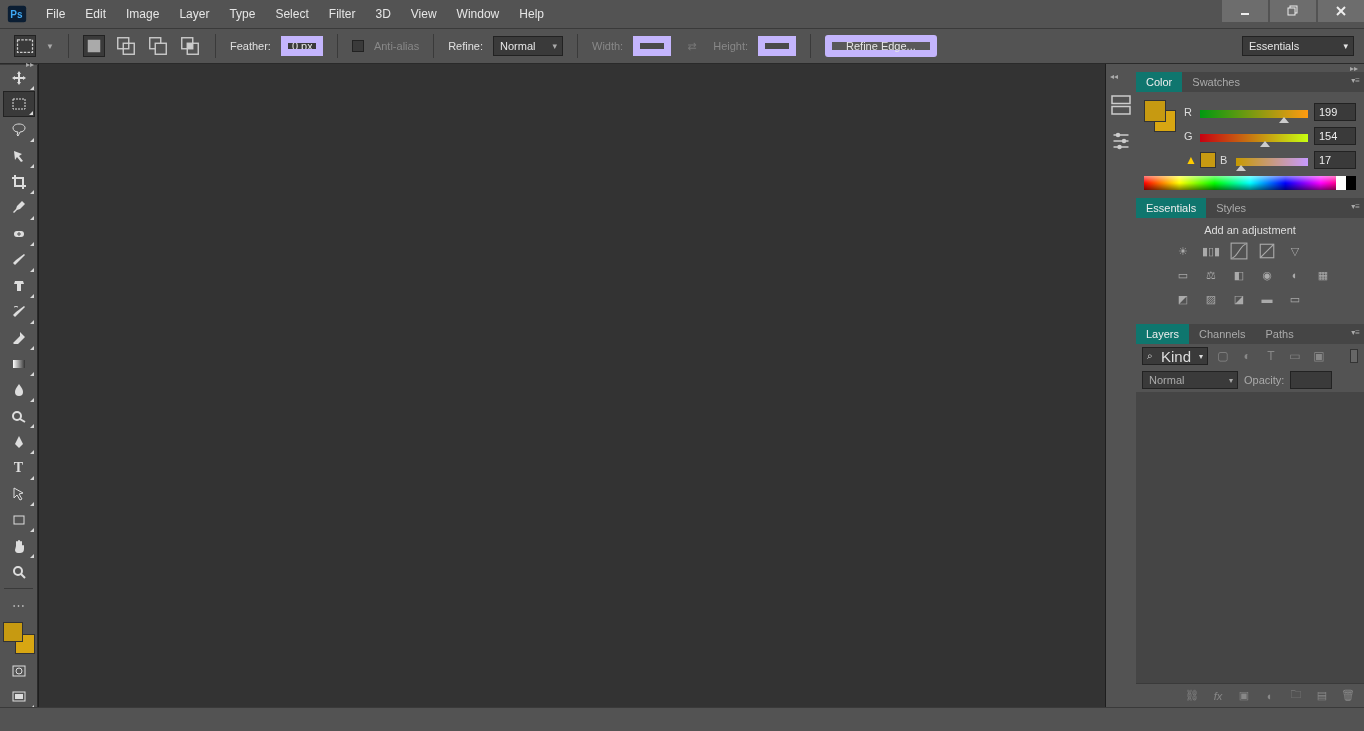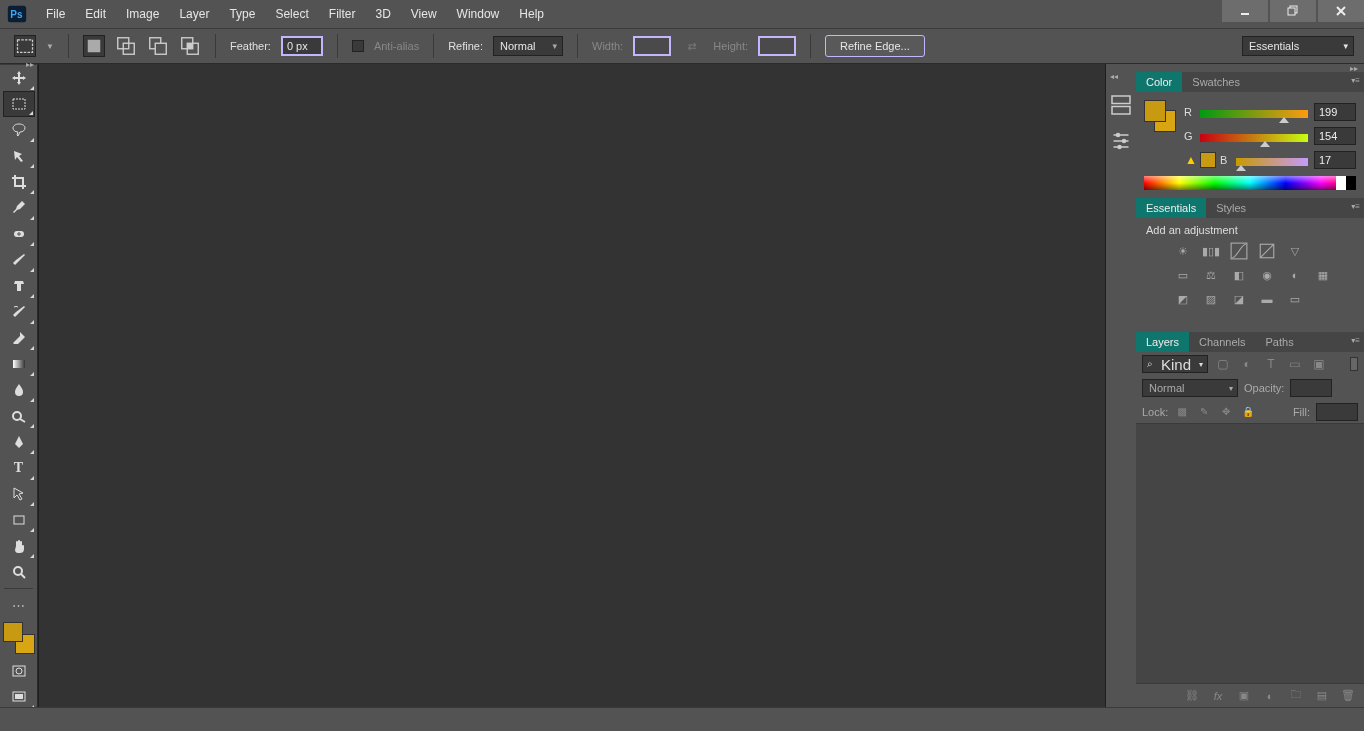--- a/index.html
+++ b/index.html
@@ -13,25 +13,25 @@
 .win-ctrls { position:absolute; top:0; right:0; height:28px; display:flex; }
 .win-btn { width:46px; height:22px; background:#6d6d6d; margin-left:2px; display:flex; align-items:center; justify-content:center; color:#eee; font-size:12px; }
 .win-btn svg { width:12px; height:12px; }
 
 
 .optbar { height:36px; background:#535353; border-top:1px solid #3a3a3a; border-bottom:1px solid #2a2a2a; display:flex; align-items:center; padding:0 14px; gap:10px; position:relative; }
 .opt-icon { width:22px; height:22px; display:flex; align-items:center; justify-content:center; color:#ccc; }
 .opt-icon.sel { background:#3a3a3a; border:1px solid #222; }
 .opt-sep { width:1px; height:24px; background:#3a3a3a; margin:0 4px; }
 .opt-label { color:#e0e0e0; font-size:11px; }
-.opt-input { width:42px; height:20px; background:#3a3a3a; border:2px solid #c4b5fd; color:#e6e6e6; font-size:11px; padding:0 4px; }
+.opt-input { width:42px; height:20px; background:#3a3a3a; border:7px solid #c4b5fd; color:#e6e6e6; font-size:11px; padding:0 4px; }
 .opt-select { height:20px; background:#3a3a3a; border:1px solid #222; color:#e6e6e6; font-size:11px; padding:0 18px 0 6px; position:relative; display:flex; align-items:center; }
 .opt-select::after { content:"▾"; position:absolute; right:5px; font-size:9px; color:#aaa; }
 .opt-check { width:12px; height:12px; background:#3a3a3a; border:1px solid #222; }
-.opt-btn { height:22px; padding:0 14px; background:#595959; border:1px solid #c4b5fd; border-radius:3px; color:#e6e6e6; font-size:11px; display:flex; align-items:center; }
+.opt-btn { height:22px; padding:0 14px; background:#595959; border:7px solid #c4b5fd; border-radius:3px; color:#e6e6e6; font-size:11px; display:flex; align-items:center; }
 .workspace-sel { position:absolute; right:10px; top:7px; width:112px; height:20px; background:#3a3a3a; border:1px solid #222; color:#e6e6e6; font-size:11px; padding:0 6px; display:flex; align-items:center; }
 .workspace-sel::after { content:"▾"; position:absolute; right:5px; font-size:9px; }
 
 
 .gripper { height:8px; background:#535353; display:flex; align-items:center; justify-content:center; position:relative; }
 .gripper .dbl-arrow { position:absolute; font-size:8px; color:#aaa; }
 
 
 .main { position:absolute; top:64px; bottom:24px; left:0; right:0; display:flex; }
 .toolbar-wrap { width:38px; display:flex; flex-direction:column; }
@@ -70,21 +70,21 @@
 .slider .thumb { position:absolute; top:10px; width:0; height:0; border-left:5px solid transparent; border-right:5px solid transparent; border-bottom:6px solid #ccc; transform:translateX(-5px); }
 .ch-input { width:42px; height:18px; background:#3a3a3a; border:1px solid #222; color:#eee; font-size:11px; padding:0 4px; text-align:left; }
 .warn-tri { width:14px; height:14px; color:#ffcc00; font-size:12px; display:flex; align-items:center; justify-content:center; }
 .warn-swatch { width:16px; height:16px; border:1px solid #333; }
 .spectrum { height:14px; margin-top:4px; background:linear-gradient(to right, #ff0000, #ffff00, #00ff00, #00ffff, #0000ff, #ff00ff, #ff0000); position:relative; }
 .spectrum::before { content:""; position:absolute; inset:0; background:linear-gradient(to bottom, rgba(255,255,255,0.5), transparent 50%, rgba(0,0,0,0.5)); }
 .spectrum .wt { position:absolute; right:10px; top:0; width:10px; height:14px; background:#fff; }
 .spectrum .bk { position:absolute; right:0; top:0; width:10px; height:14px; background:#000; }
 
 
-.adj-body { padding:6px 10px 18px; }
+.adj-body { padding:6px 10px 10px;text-align:center; }
 .adj-label { font-size:11px; color:#ddd; margin-bottom:6px; display:block; }
 .adj-row { display:flex; gap:10px; margin:6px 0 6px 28px; }
 .adj-icon { width:18px; height:18px; display:flex; align-items:center; justify-content:center; color:#aaa; }
 
 
 .layers-body { flex:1; display:flex; flex-direction:column; }
 .layer-toolbar { height:24px; display:flex; align-items:center; gap:6px; padding:0 6px; }
 .lt-sel { height:18px; background:#3a3a3a; border:1px solid #222; color:#ddd; font-size:15px; padding:0 16px 0 18px; position:relative; display:flex; align-items:center; }
 .lt-sel::before { content:"⌕"; position:absolute; left:4px; font-size:10px; }
 .lt-sel::after { content:"▾"; position:absolute; right:4px; font-size:8px; }
@@ -485,29 +485,20 @@
         <div class="lt-ic">T</div>
         <div class="lt-ic">▭</div>
         <div class="lt-ic">▣</div>
         <div class="lt-toggle"></div>
       </div>
       <div class="layer-row2">
         <div class="blend-sel">Normal</div>
         <span class="small-lbl">Opacity:</span>
         <div class="pct-box"></div>
       </div>
-      <div class="lock-row">
-        <span class="small-lbl">Lock:</span>
-        <div class="lock-ic">▩</div>
-        <div class="lock-ic">✎</div>
-        <div class="lock-ic">✥</div>
-        <div class="lock-ic">🔒</div>
-        <span class="small-lbl" style="margin-left:auto">Fill:</span>
-        <div class="pct-box"></div>
-      </div>
       <div class="layers-list"></div>
       <div class="layers-footer">
         <div class="lf-ic">⛓</div>
         <div class="lf-ic">
             <i>fx</i>
           </div>
         <div class="lf-ic">▣</div>
         <div class="lf-ic">◐</div>
         <div class="lf-ic">🗀</div>
         <div class="lf-ic">▤</div>

